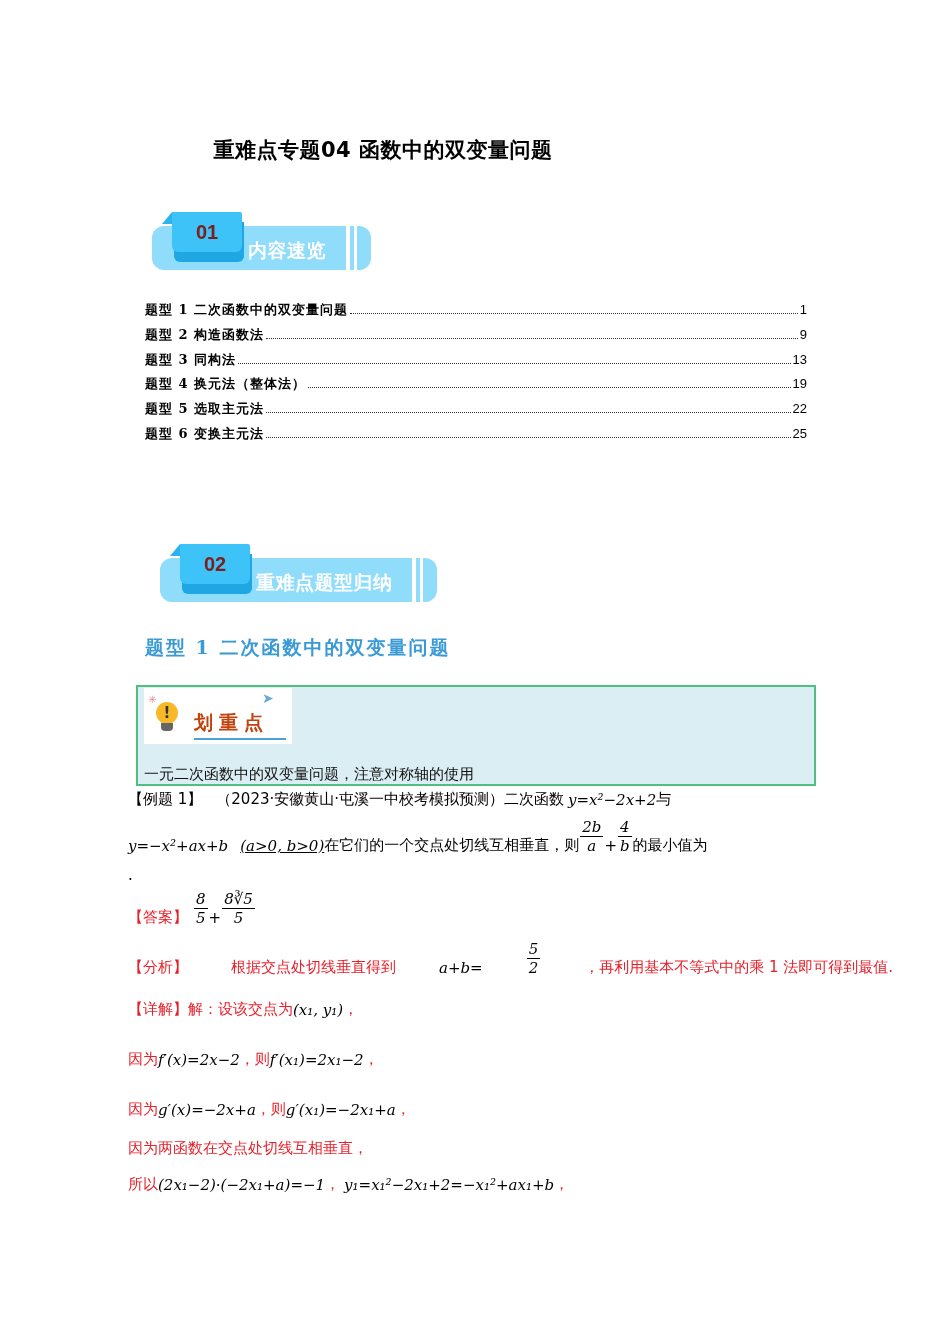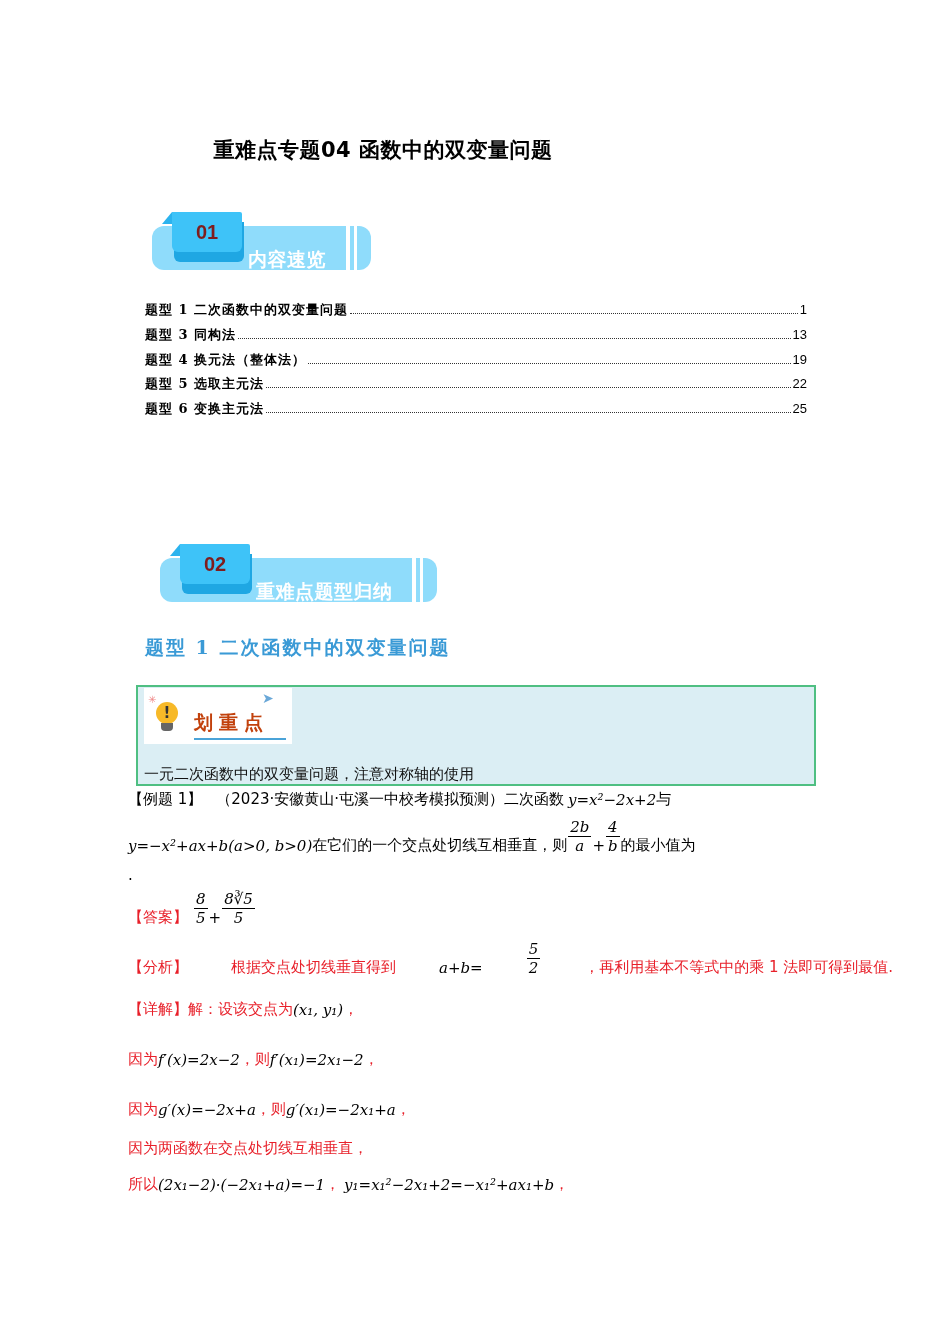--- a/index.html
+++ b/index.html
@@ -27,21 +27,21 @@
       background: #3ec3f8; border-radius: 0 2px 6px 6px;
       color: #7f1d1d; font-weight: bold; font-size: 20px;
       display: flex; align-items: center; justify-content: center;
       font-family: "Liberation Sans", sans-serif;
     }
     .banner .tab::before {
       content: ""; position: absolute; left: -10px; top: 0; width: 0; height: 0;
       border-right: 10px solid #2bb3ee; border-top: 12px solid transparent;
     }
     .banner .label {
-      position: absolute; top: 25px; height: 44px; line-height: 44px;
+      position: absolute; top: 16px; height: 44px; line-height: 44px;
       color: #ffffff; font-weight: bold; font-size: 19px; letter-spacing: 0.5px;
     }
     .banner .stripe {
       position: absolute; top: 14px; width: 4px; height: 44px; background: #8fdcfb;
     }
     .banner .cap {
       position: absolute; top: 14px; width: 14px; height: 44px; background: #8fdcfb;
       border-radius: 0 12px 12px 0;
     }
 
@@ -121,20 +121,25 @@
   <div class="label" style="left:96px;">内容速览</div>
   <div class="stripe" style="left:198px;"></div>
   <div class="cap" style="left:205px;"></div>
 </div>
 
 <div class="toc">
   <div class="toc-row">
       <span class="toc-label">题型 1 二次函数中的双变量问题</span>
       <span class="toc-dots"></span>
       <span class="toc-page">1</span>
+    </div>
+  <div class="toc-row">
+      <span class="toc-label">题型 2 构造函数法</span>
+      <span class="toc-dots"></span>
+      <span class="toc-page">9</span>
     </div>
   <div class="toc-row">
       <span class="toc-label">题型 3 同构法</span>
       <span class="toc-dots"></span>
       <span class="toc-page">13</span>
     </div>
   <div class="toc-row">
       <span class="toc-label">题型 4 换元法（整体法）</span>
       <span class="toc-dots"></span>
       <span class="toc-page">19</span>
@@ -176,21 +181,21 @@
 </div>
 
 <div class="line" style="top:790px;">
   <span>【例题 1】</span>
   <span style="margin-left:14px;">（2023·安徽黄山·屯溪一中校考模拟预测）二次函数</span>
   <span class="math" style="margin-left:4px;">y=x²−2x+2</span>
   <span>与</span>
 </div>
 <div class="line" style="top:818px;">
   <span class="math">y=−x²+ax+b</span>
-  <span class="math" style="margin-left:0;">(a&gt;0, b&gt;0)</span>
+  <span class="math" style="margin-left:12px;text-decoration:underline;">(a&gt;0, b&gt;0)</span>
   <span>在它们的一个交点处切线互相垂直，则</span>
   <span class="frac math">
       <span class="n">2b</span>
       <span class="d">a</span>
     </span>
   <span>+</span>
   <span class="frac math">
       <span class="n">4</span>
       <span class="d">b</span>
     </span>

